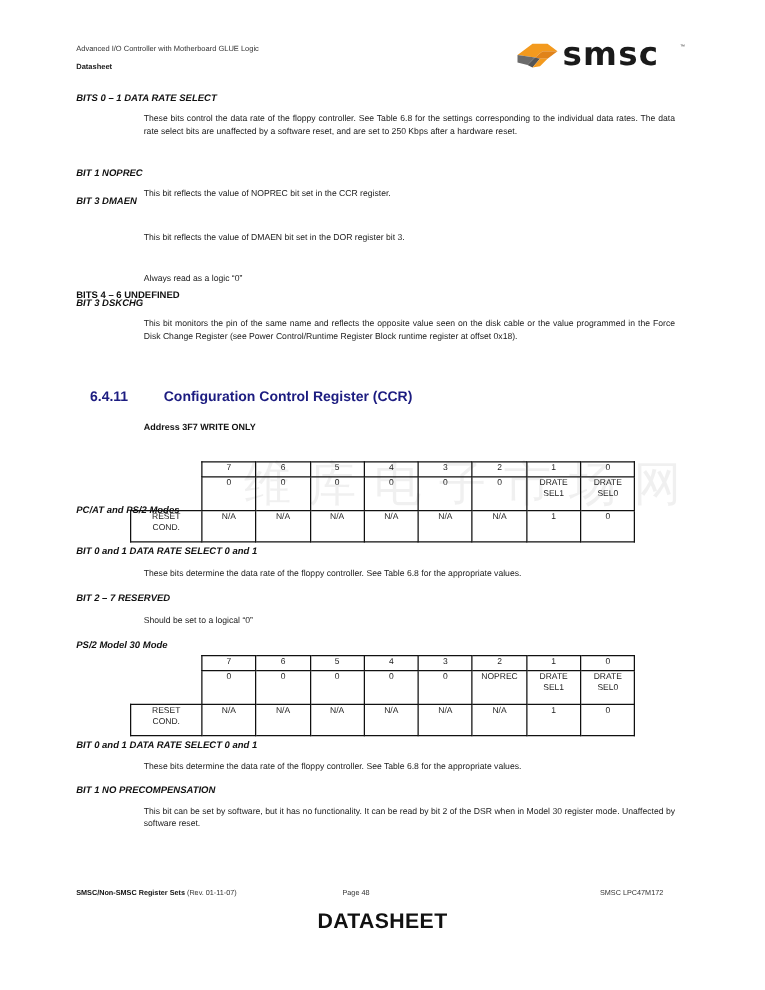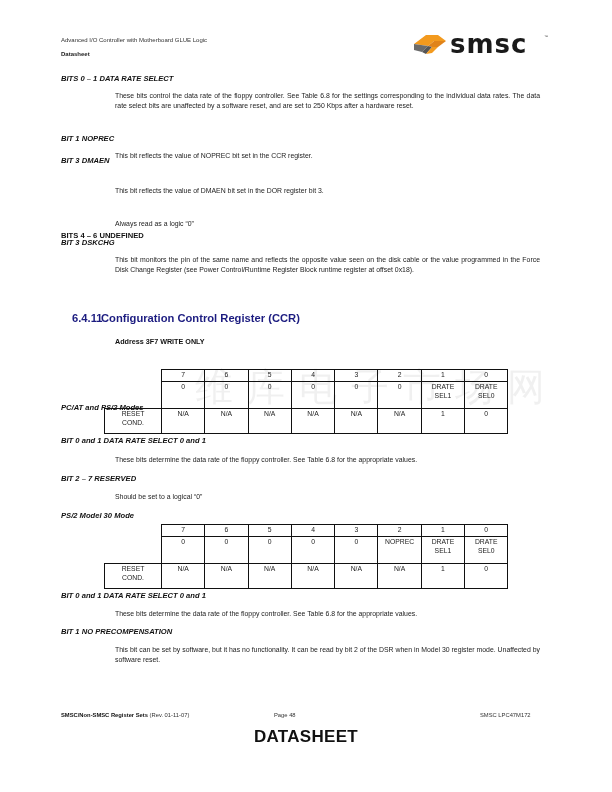--- a/index.html
+++ b/index.html
@@ -8,21 +8,21 @@
   .abs { position: absolute; }
   .hdr-title { left: 61px; top: 37px; font-size: 6px; color: #333; }
   .hdr-sub { left: 61px; top: 51px; font-size: 6px; font-weight: bold; color: #222; }
   .logo { left: 412px; top: 32px; width: 140px; height: 26px; }
   .logo-text { position: absolute; left: 38px; top: -3px; font-size: 26px; font-weight: bold; letter-spacing: 1px; color: #1a1a1a; font-family: "DejaVu Sans", sans-serif; }
   .logo-tm { position: absolute; left: 132px; top: 2px; font-size: 4px; color: #444; }
   .h-bit { left: 61px; font-size: 7.6px; font-weight: bold; font-style: italic; color: #111; white-space: nowrap; }
   .h-bit-plain { left: 61px; font-size: 7.6px; font-weight: bold; color: #111; white-space: nowrap; }
   .para { left: 115px; width: 425px; font-size: 6.9px; line-height: 10px; text-align: justify; color: #222; }
   .sec { left: 72px; top: 312px; font-size: 11.2px; font-weight: bold; color: #1c1c80; white-space: nowrap; }
-  .sec .num { display: inline-block; width: 29px; }
+  .sec .num { display: inline-block; width: 59px; }
   .addr { left: 115px; top: 337px; font-size: 7.2px; font-weight: bold; color: #111; }
   table.reg { position: absolute; border-collapse: collapse; font-size: 6.8px; color: #222; }
   table.reg td { border: 0.8px solid #111; text-align: center; vertical-align: top; padding: 1px 0 0 0; line-height: 8.5px; }
   table.reg td.blank { border: none; }
   table.reg col.c0 { width: 57px; }
   table.reg col.cb { width: 43.3px; }
   .wm { position: absolute; left: 195px; top: 362px; font-size: 38px; color: rgba(0,0,0,0.06); letter-spacing: 14px; white-space: nowrap; font-family: Liberation Mono, monospace; }
   .footer { top: 712px; font-size: 5.8px; color: #333; }
   .foot-left { left: 61px; }
   .foot-left b { font-weight: bold; color: #111; }

